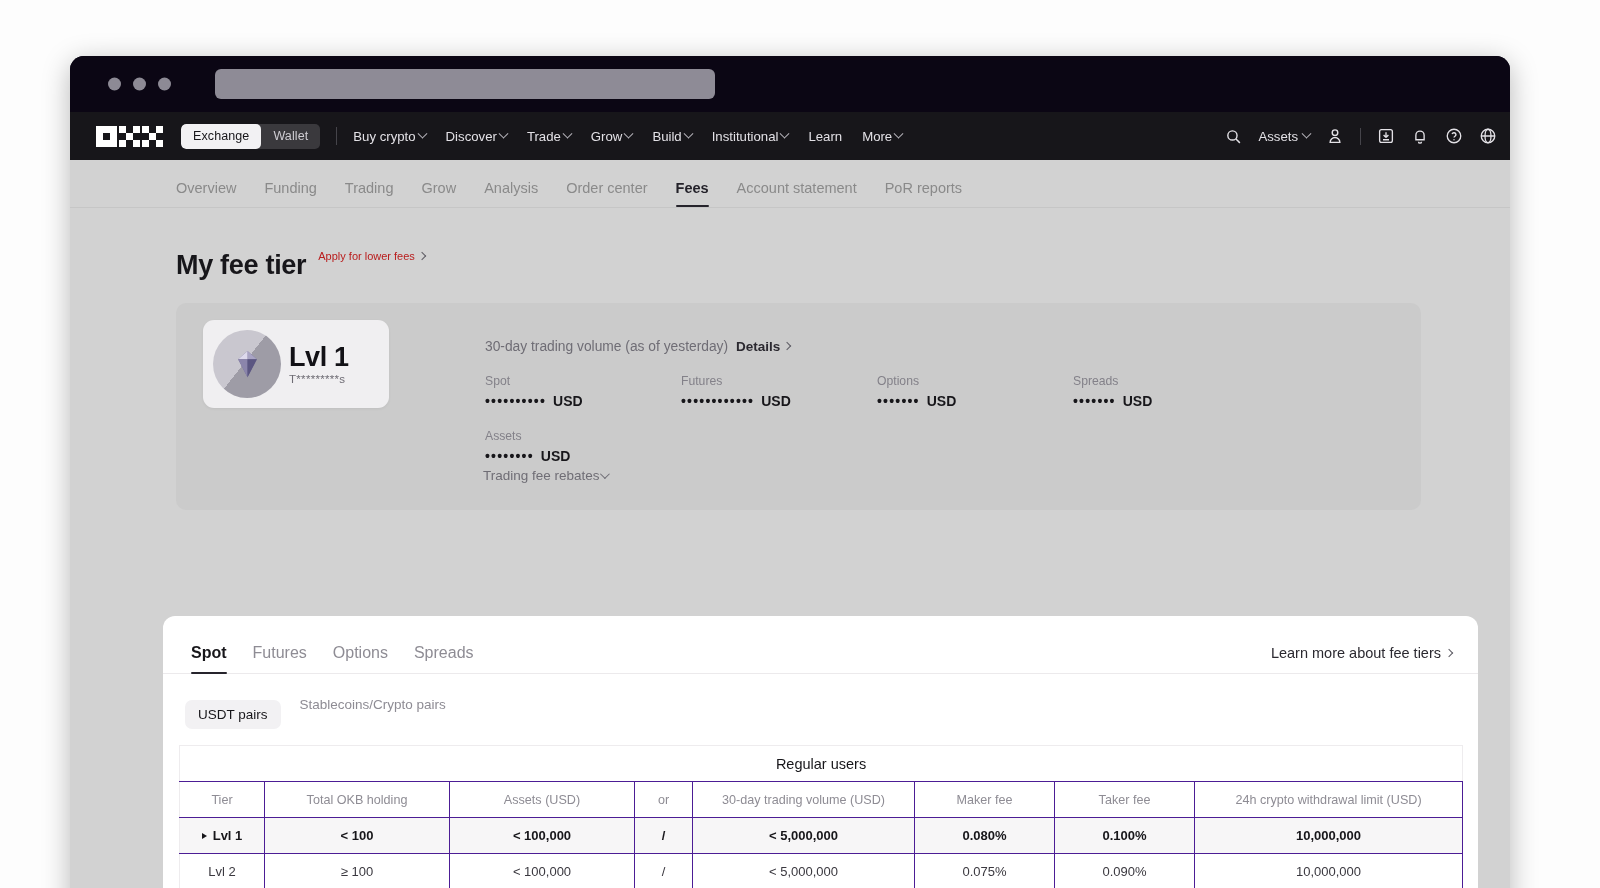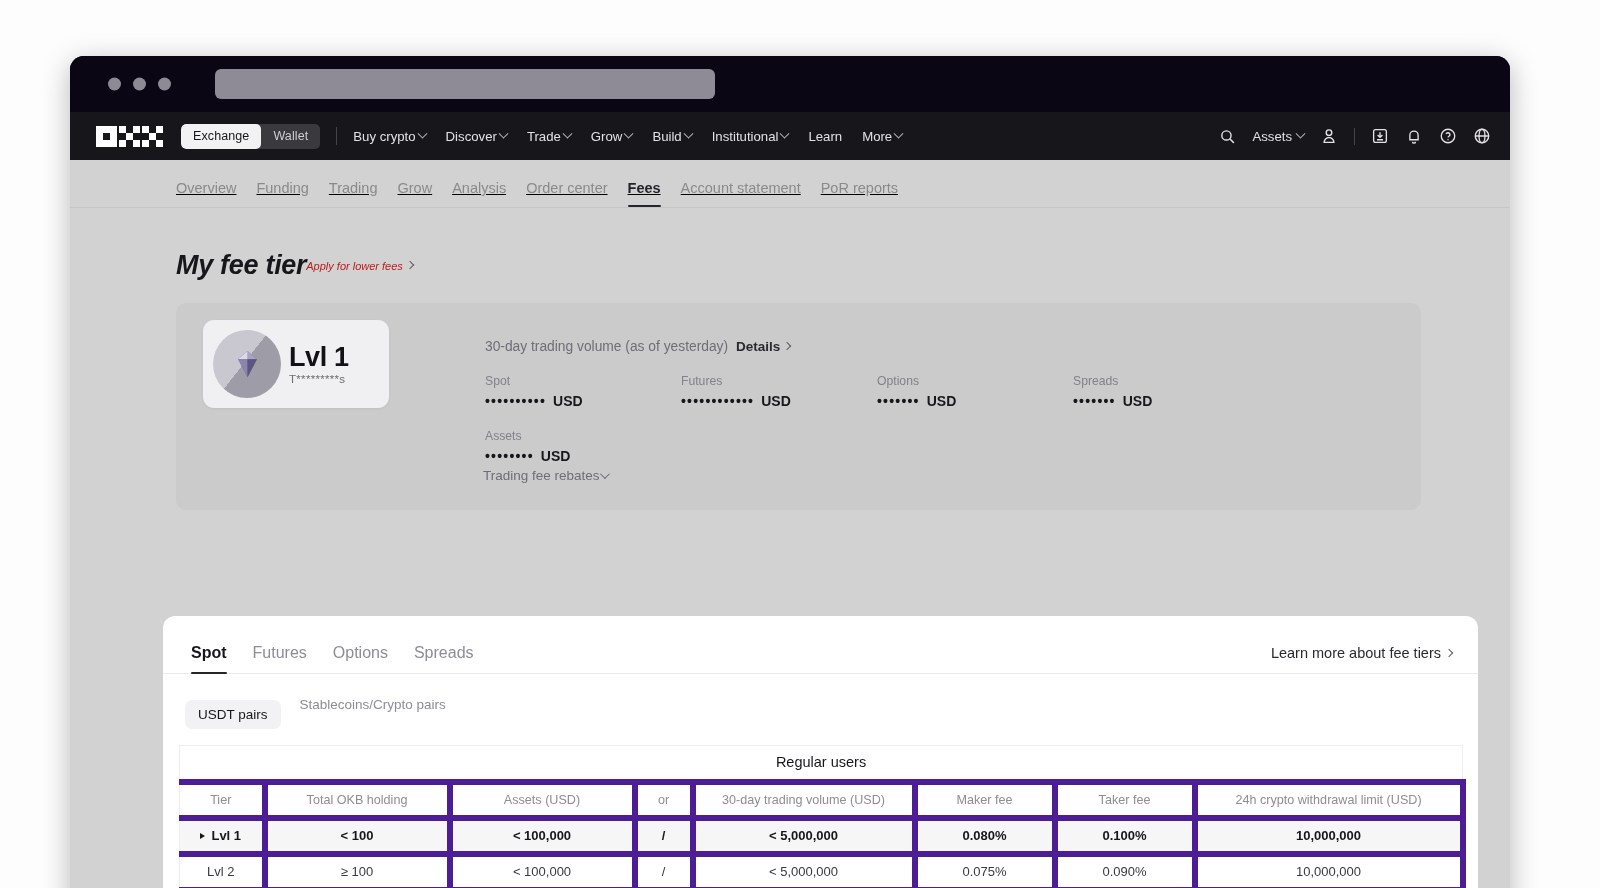--- a/index.html
+++ b/index.html
@@ -55,21 +55,21 @@
     background: #d2d2d2;
     overflow: hidden;
   }
 
   
   .okx-nav {
     position: relative;
     height: 48px;
     background: #17161a;
     display: flex; align-items: center;
-    padding: 0 19px 0 26px;
+    padding: 0 13px 0 26px;
   }
   .okx-logo { display: flex; gap: 2px; margin-right: 18px; }
   .logo-cell { display: grid; grid-template-columns: repeat(3, 7px); grid-template-rows: repeat(3, 7px); gap: 0; }
   .logo-cell i { background: #ffffff; display: block; }
   .logo-cell i.off { background: transparent; }
 
   .seg {
     display: flex; background: #3a393d;
     border-radius: 5px; overflow: hidden;
     height: 25px; align-items: stretch;
@@ -95,43 +95,41 @@
   }
 
   .nav-right { margin-left: auto; display: flex; align-items: center; gap: 16px; }
   .icon-btn { color: #e3e1e6; display: flex; align-items: center; cursor: pointer; }
   .assets-link { display: flex; align-items: center; gap: 5px; font-size: 13.2px; color: #e3e1e6; cursor: pointer; }
   .vsep { width: 1px; height: 17px; background: #45444a; }
 
   
   .subnav {
     height: 48px; background: #d2d2d2;
-    display: flex; align-items: flex-end; gap: 20px;
+    display: flex; align-items: flex-end; gap: 28px;
     padding: 0 0 0 106px;
     border-bottom: 1px solid #c6c6c6;
-    text-decoration: underline;
   }
   .subnav-item {
     position: relative;
     font-size: 14.5px; color: #8a8a8a;
     padding-bottom: 11px; cursor: pointer; white-space: nowrap;
   }
   .subnav-item.active { color: #24222a; font-weight: 700; }
   .subnav-item.active::after {
     content: ""; position: absolute; left: 0; right: 0; bottom: 0;
     height: 2.5px; background: #26242c; border-radius: 2px;
   }
 
   
   .content { padding: 0 0 0 0; }
 
   .page-head {
-    display: flex; align-items: center; 
+    display: flex; align-items: flex-start; gap: 12px;
     padding: 42px 0 0 106px;
-    font-style: italic;
   }
   .page-title { font-size: 27px; font-weight: 700; color: #17161a; letter-spacing: -.3px; }
   .apply-link { font-size: 11px; color: #b91c1c; display: flex; align-items: center; gap: 4px; cursor: pointer; }
   .arrow-r {
     width: 6px; height: 6px; border-right: 1.6px solid #5d5b63;
     border-top: 1.6px solid #5d5b63; transform: rotate(45deg);
     display: inline-block; margin-bottom: 1px;
   }
 
   
@@ -220,21 +218,21 @@
 
   
   .tbl-wrap { padding: 16px 16px 0 16px; }
   table.fee-table {
     width: 1283px; border-collapse: collapse;
     table-layout: fixed;
     border: 1px solid #eeecee;
     border-radius: 3px;
   }
   table.fee-table td, table.fee-table th {
-    border: 6px solid #4c1d95;
+    border: 1px solid #4c1d95;
     text-align: center;
     font-weight: normal;
   }
   .grp-title {
     height: 36px; font-size: 14.5px; color: #17161a;
     border-left: none !important; border-right: none !important;
     border-top: none !important;
   }
   th.col-head {
     height: 36px; font-size: 12.6px; color: #8e8c94;

